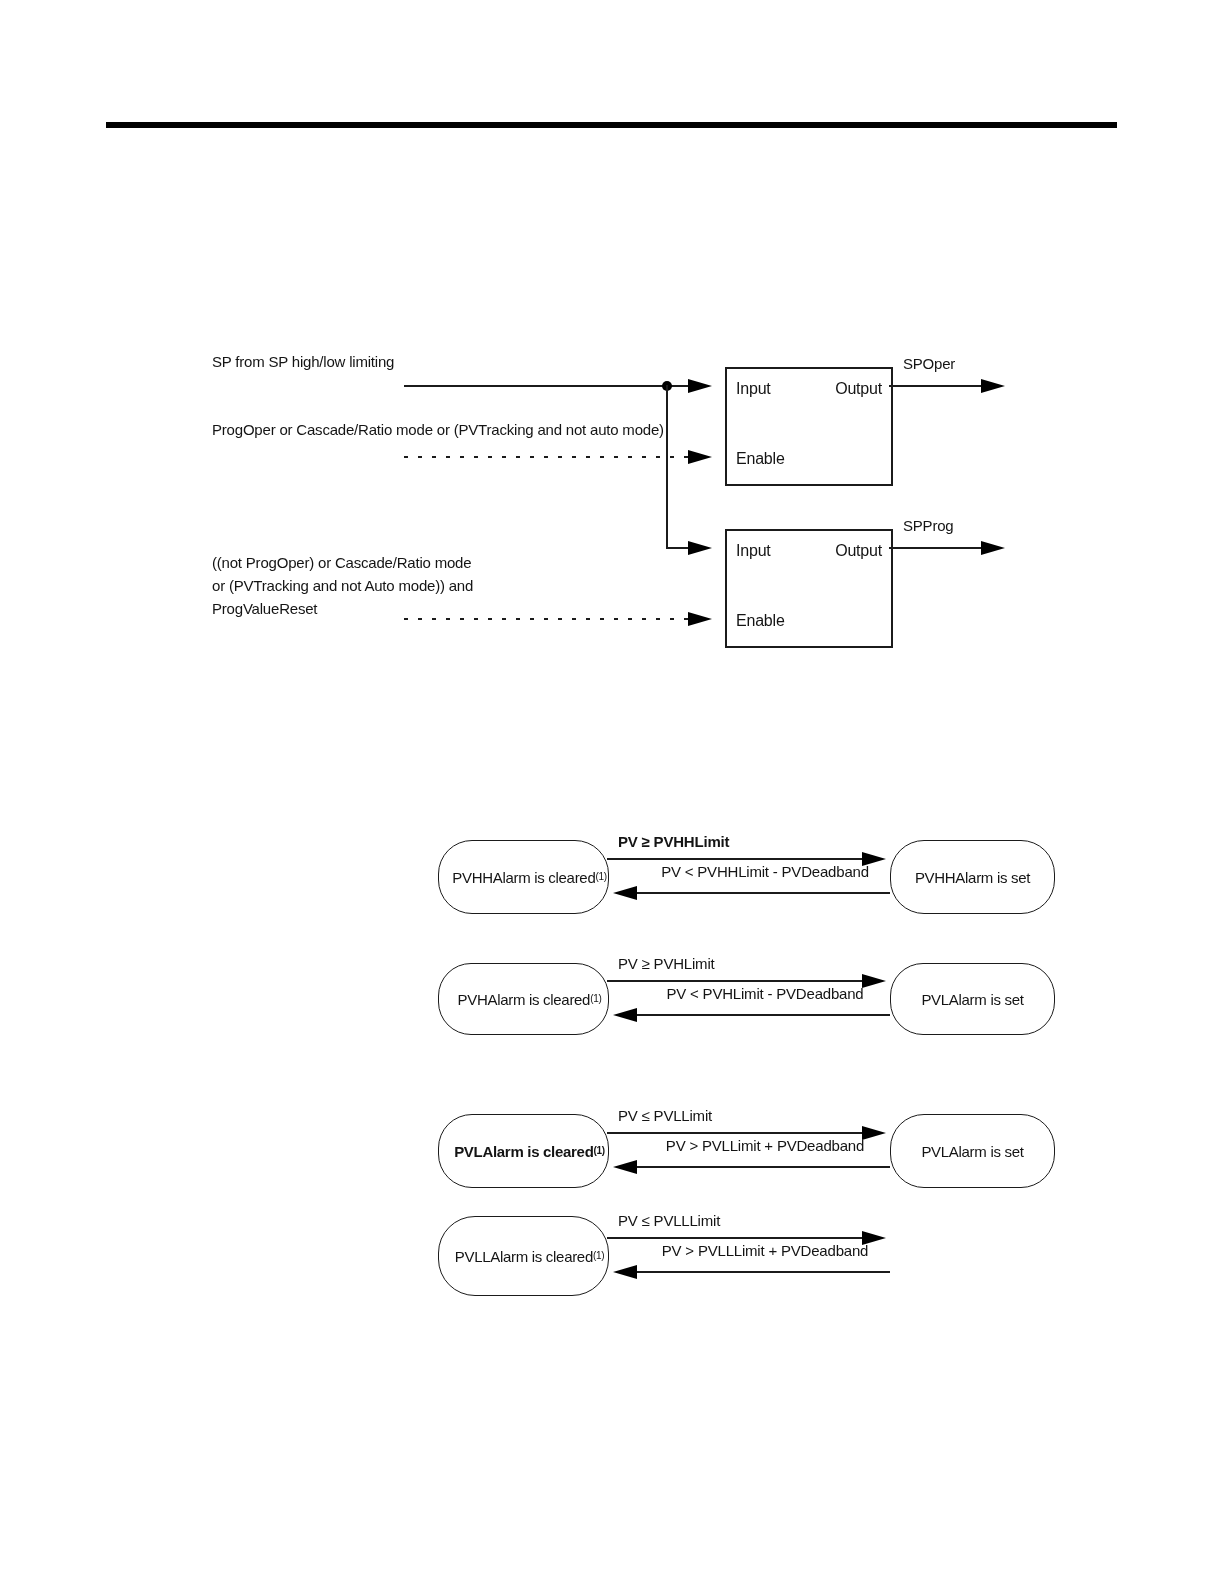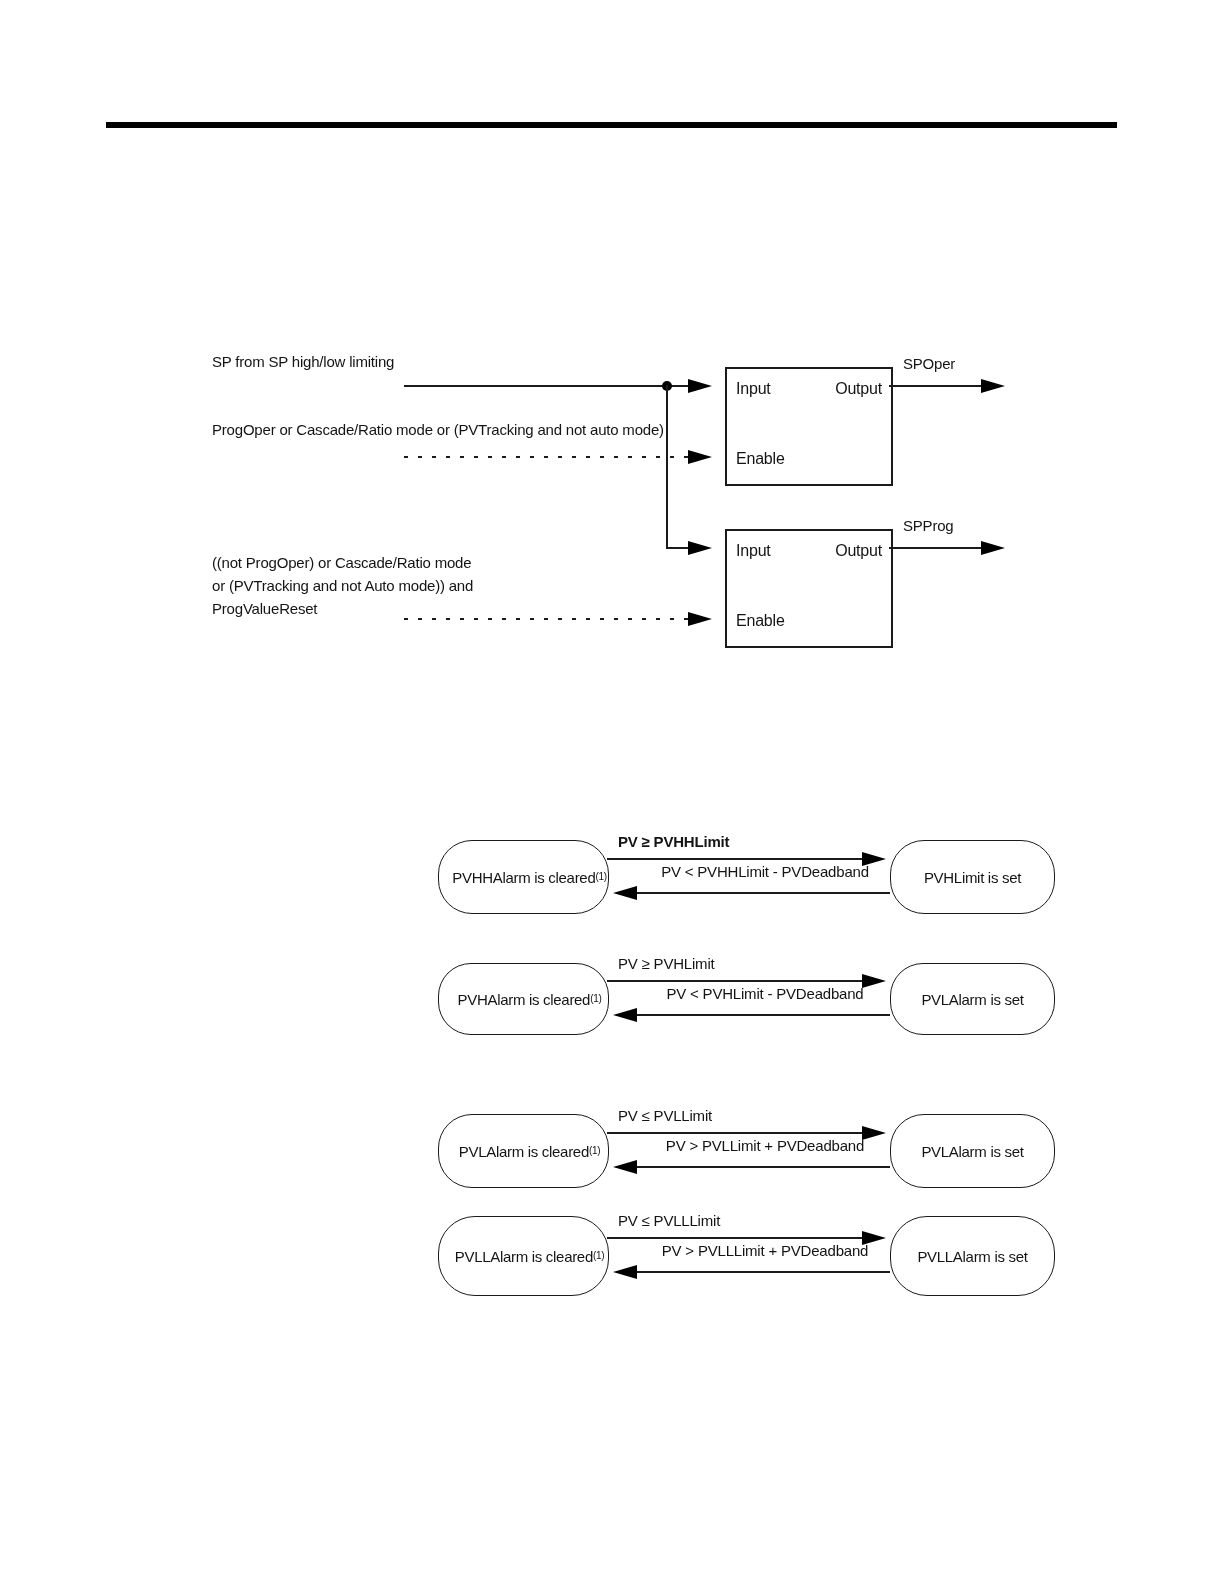--- a/index.html
+++ b/index.html
@@ -67,21 +67,21 @@
 <div class="abs lbl" style="left:903px;top:516px;">SPProg</div>
 <div class="abs hline" style="left:889px;top:547px;width:92px;"></div>
 <div class="abs arrow-r" style="left:981px;top:541px;"></div>
 
 <div class="row" style="top:826px;">
   <div class="abs stadium" style="left:8px;top:14px;width:169px;height:72px;border-radius:34px;">
     <span>PVHHAlarm is cleared</span>
       <sup>(1)</sup>
   </div>
   <div class="abs stadium" style="left:460px;top:14px;width:163px;height:72px;border-radius:34px;">
-    <span>PVHLimit is set</span>
+    <span>PVHHAlarm is set</span>
   </div>
   <div class="abs cond-top" style="left:188px;top:7px;font-weight:bold;">PV ≥ PVHHLimit</div>
   <div class="abs hline" style="left:177px;top:32px;width:255px;"></div>
   <div class="abs arrow-r" style="left:432px;top:26px;"></div>
   <div class="abs cond-bot" style="left:195px;top:37px;width:280px;">PV &lt; PVHHLimit - PVDeadband</div>
   <div class="abs hline" style="left:207px;top:66px;width:253px;"></div>
   <div class="abs arrow-l" style="left:183px;top:60px;"></div>
 </div>
 
 <div class="row" style="top:948px;">
@@ -94,42 +94,39 @@
   </div>
   <div class="abs cond-top" style="left:188px;top:7px;">PV ≥ PVHLimit</div>
   <div class="abs hline" style="left:177px;top:32px;width:255px;"></div>
   <div class="abs arrow-r" style="left:432px;top:26px;"></div>
   <div class="abs cond-bot" style="left:195px;top:37px;width:280px;">PV &lt; PVHLimit - PVDeadband</div>
   <div class="abs hline" style="left:207px;top:66px;width:253px;"></div>
   <div class="abs arrow-l" style="left:183px;top:60px;"></div>
 </div>
 
 <div class="row" style="top:1100px;">
-  <div class="abs stadium" style="left:8px;top:14px;width:169px;height:72px;border-radius:34px;">
+  <div class="abs stadium" style="left:8px;top:14px;width:169px;height:72px;border-radius:34px;font-weight:bold;">
     <span>PVLAlarm is cleared</span>
       <sup>(1)</sup>
   </div>
   <div class="abs stadium" style="left:460px;top:14px;width:163px;height:72px;border-radius:34px;">
     <span>PVLAlarm is set</span>
   </div>
   <div class="abs cond-top" style="left:188px;top:7px;">PV ≤ PVLLimit</div>
   <div class="abs hline" style="left:177px;top:32px;width:255px;"></div>
   <div class="abs arrow-r" style="left:432px;top:26px;"></div>
   <div class="abs cond-bot" style="left:195px;top:37px;width:280px;">PV &gt; PVLLimit + PVDeadband</div>
   <div class="abs hline" style="left:207px;top:66px;width:253px;"></div>
   <div class="abs arrow-l" style="left:183px;top:60px;"></div>
 </div>
 
 <div class="row" style="top:1205px;">
   <div class="abs stadium" style="left:8px;top:11px;width:169px;height:78px;border-radius:37px;">
     <span>PVLLAlarm is cleared</span>
       <sup>(1)</sup>
   </div>
-  <div class="abs stadium" style="left:460px;top:11px;width:163px;height:78px;border-radius:37px;">
-    <span>PVLLAlarm is set</span>
-  </div>
   <div class="abs cond-top" style="left:188px;top:7px;">PV ≤ PVLLLimit</div>
   <div class="abs hline" style="left:177px;top:32px;width:255px;"></div>
   <div class="abs arrow-r" style="left:432px;top:26px;"></div>
   <div class="abs cond-bot" style="left:195px;top:37px;width:280px;">PV &gt; PVLLLimit + PVDeadband</div>
   <div class="abs hline" style="left:207px;top:66px;width:253px;"></div>
   <div class="abs arrow-l" style="left:183px;top:60px;"></div>
 </div>
 
 </body></html>

